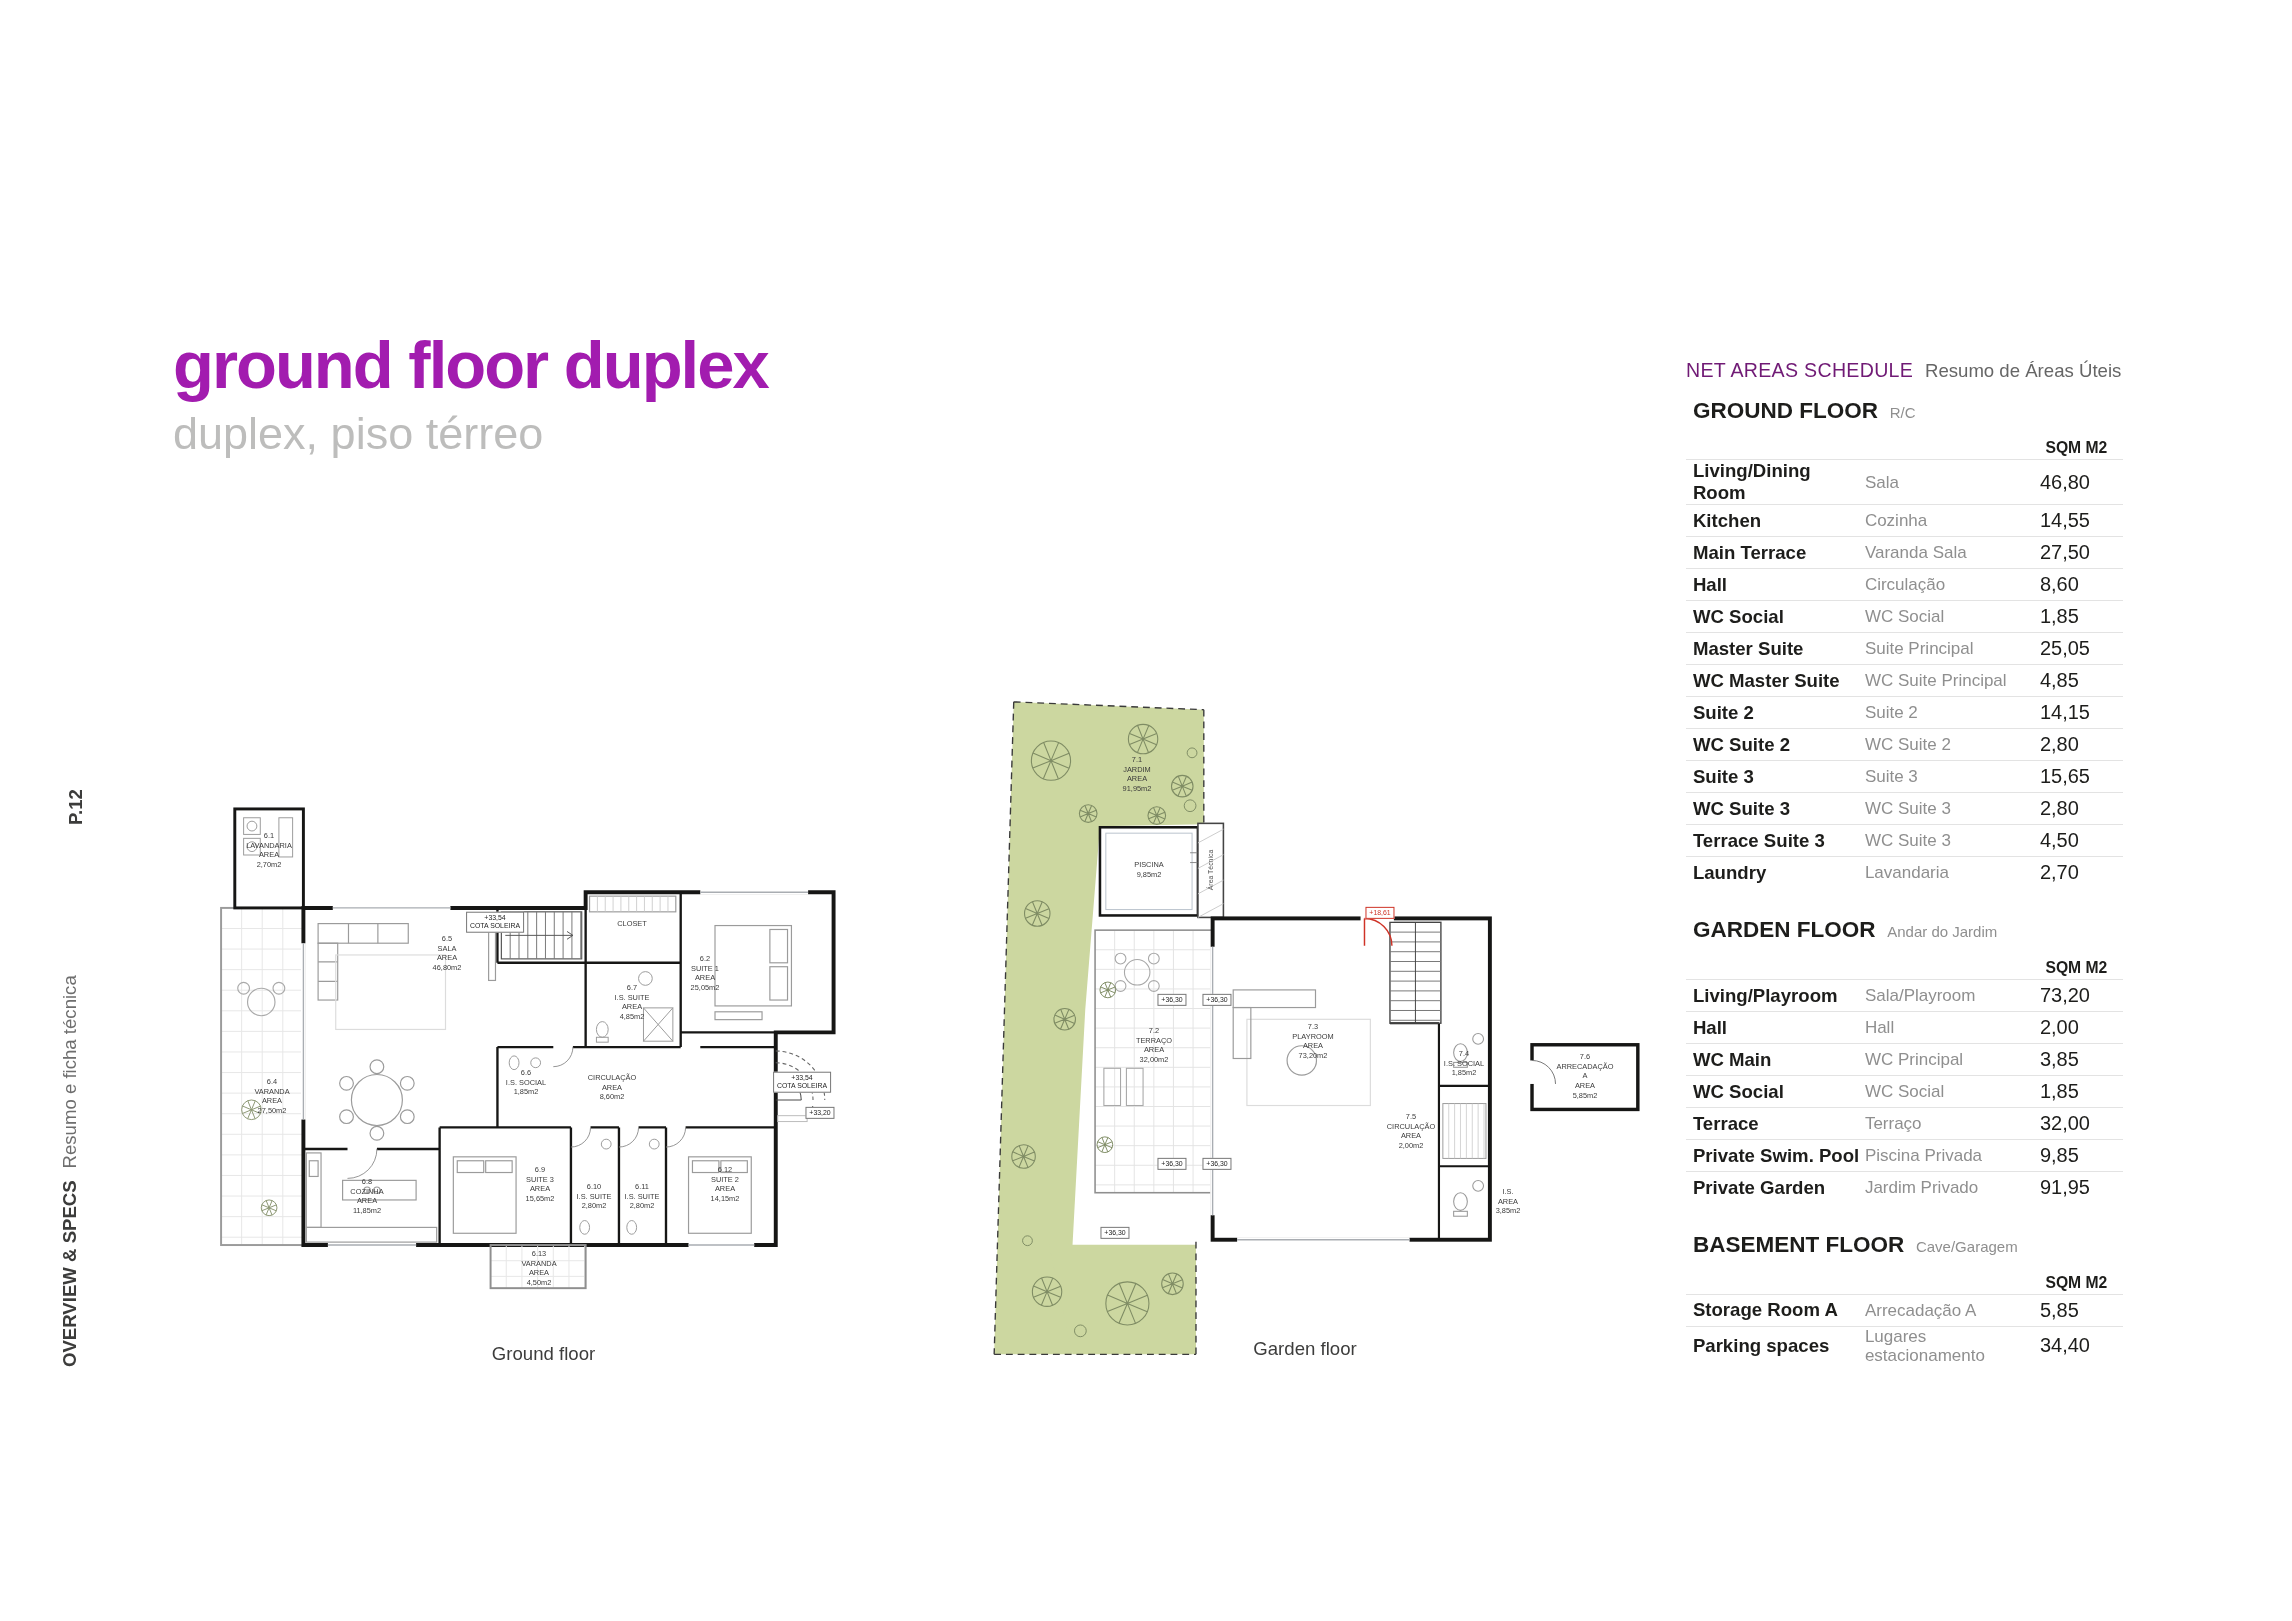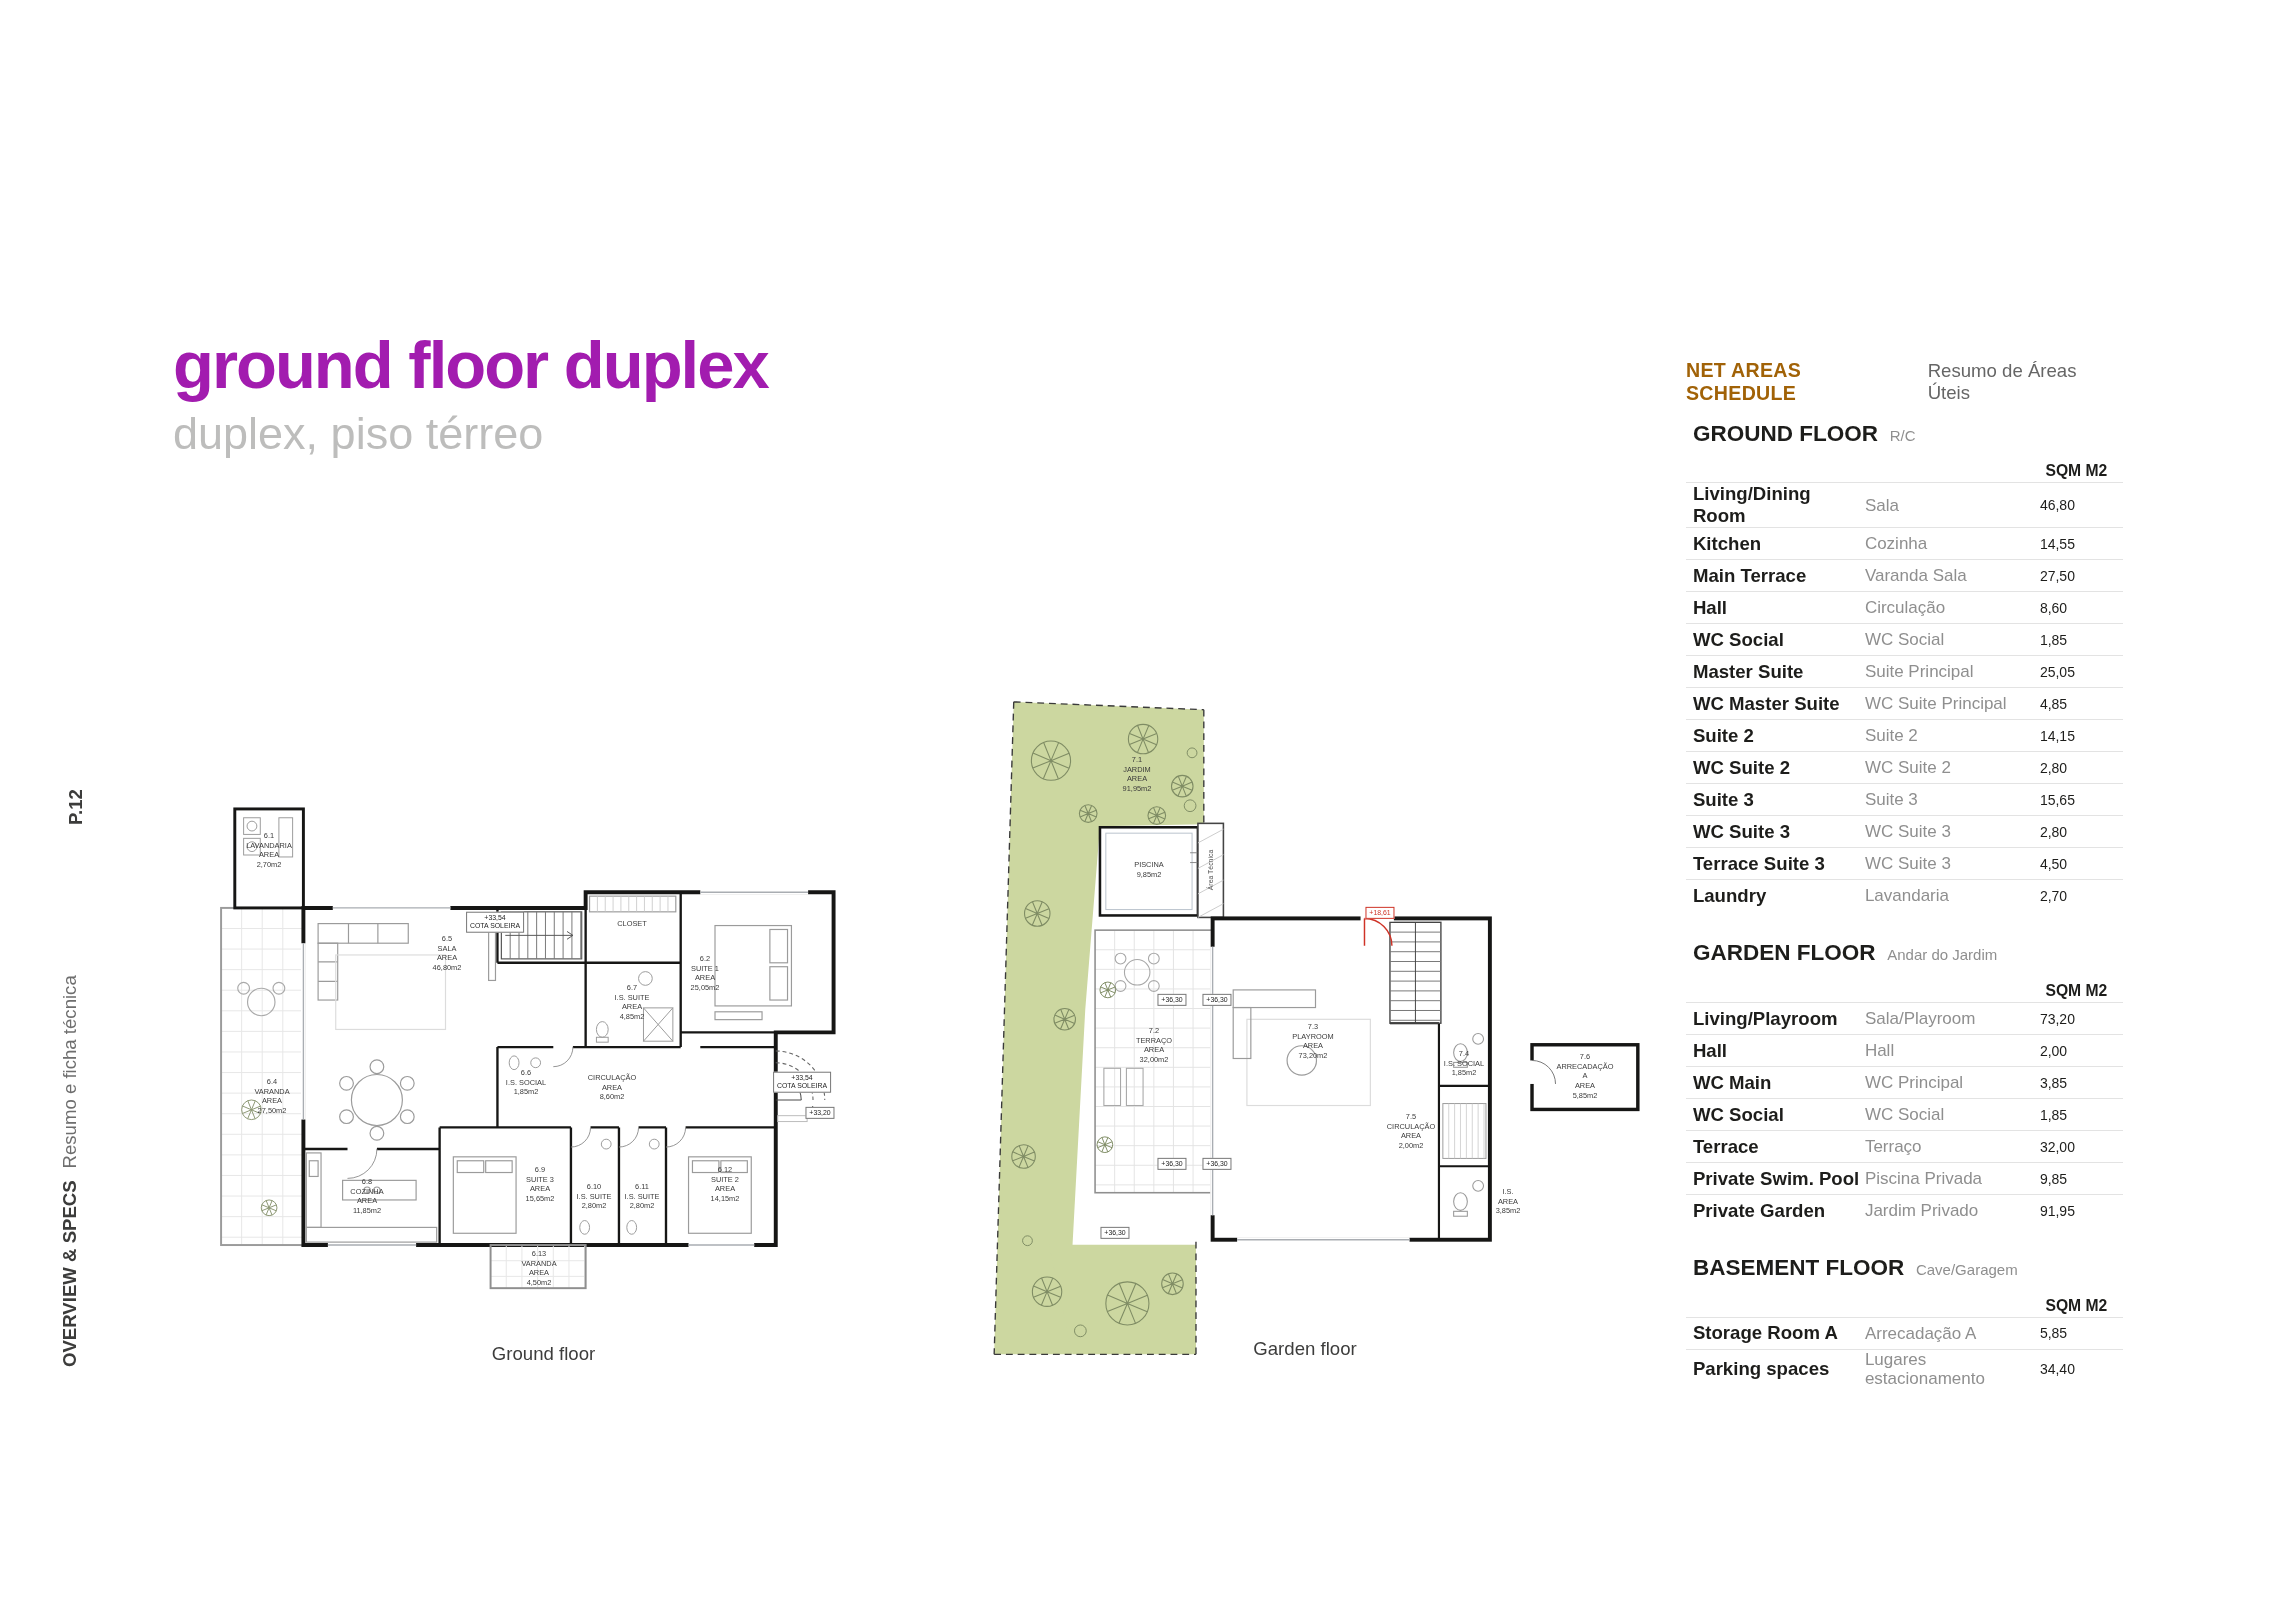--- a/index.html
+++ b/index.html
@@ -30,34 +30,34 @@
   .plabel{position:absolute;transform:translate(-50%,-50%);font-size:7.4px;line-height:1.3;
           color:#3a3a3a;text-align:center;white-space:pre-line;pointer-events:none}
   .plabel.elev{font-size:6.9px;line-height:1.2;background:#fff;border:1px solid #777;
                padding:1px 2.9px;color:#222}
   .plabel.red{border-color:#cf3327;color:#cf3327}
   .plabel.vert{transform:translate(-50%,-50%) rotate(-90deg);font-size:6.9px;color:#555}
 
   
   .schedule{position:absolute;left:1686px;top:359px;width:437px}
   .sched-head{display:flex;align-items:baseline;gap:11.8px}
-  .sched-title{font-size:19.6px;font-weight:bold;letter-spacing:0.3px;color:#a16207}
+  .sched-title{font-size:19.6px;font-weight:normal;letter-spacing:0.3px;color:#701a75}
   .sched-sub{font-size:18.6px;color:#666}
   .sched-section{margin-top:29px}
   .sched-section:first-of-type{margin-top:15.7px}
   .sec-head{display:flex;align-items:baseline;gap:11.8px;margin-left:6.9px}
   .sec-title{font-size:22.5px;font-weight:bold;color:#1d1d1b}
   .sec-sub{font-size:15px;color:#8f8f8f}
   .unit{font-size:15.7px;font-weight:bold;text-align:right;padding-right:15.7px;
         margin:15.7px 0 2px;color:#1d1d1b}
   .row{display:grid;grid-template-columns:172px 175px 1fr;align-items:center;
        min-height:32px;border-top:1px solid #e3e3e3;padding-left:6.9px}
   .c-en{font-size:18.6px;font-weight:bold;color:#1d1d1b}
   .c-pt{font-size:17px;color:#8f8f8f;white-space:pre-line;line-height:1.12}
-  .c-val{font-size:14px;color:#1d1d1b}
+  .c-val{font-size:20px;color:#1d1d1b}
 </style>
 </head>
 <body>
 
 <div class="vtext pnum">P.12</div>
 <div class="vtext side-label">
   <span class="bold">OVERVIEW &amp; SPECS</span><span class="reg">Resumo e ficha técnica</span>
 </div>
 
 <div class="title-block">

